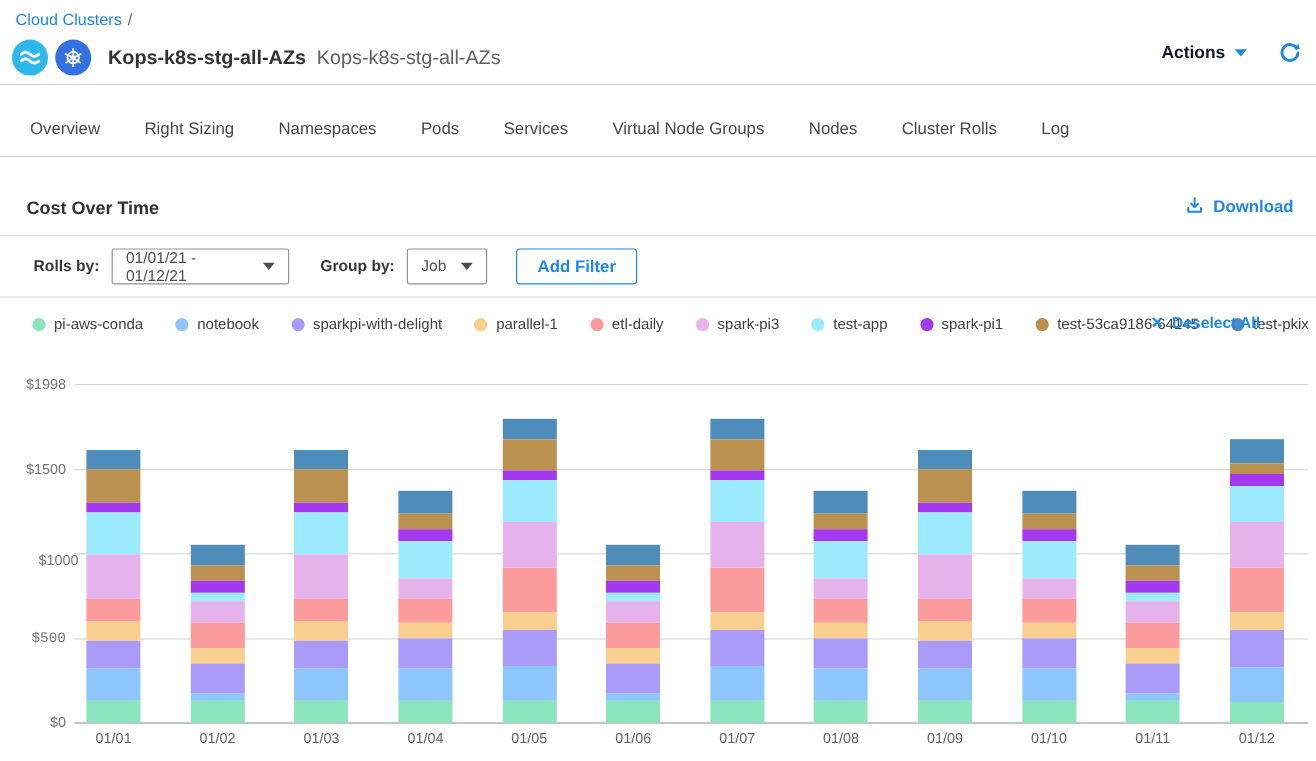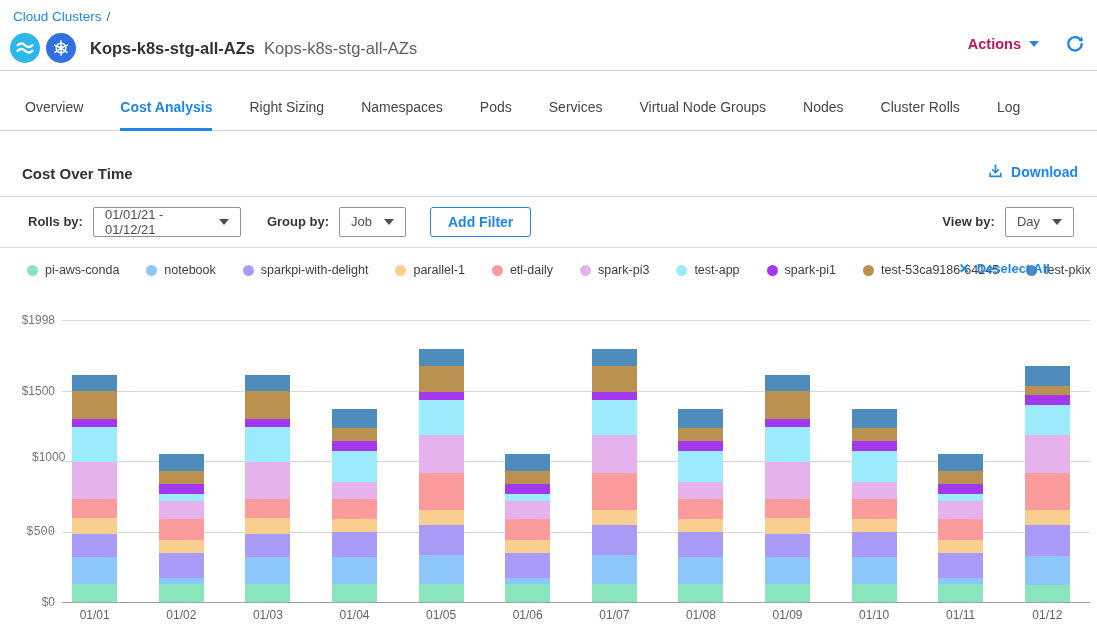--- a/index.html
+++ b/index.html
@@ -10,21 +10,21 @@
   }
   
   .breadcrumb { position:absolute; left:13px; top:9px; font-size:13.5px; }
   .breadcrumb a { color:#1f87e8; text-decoration:none; cursor:pointer; }
   .breadcrumb .sep { color:#5c6166; margin-left:5px; }
   .title-row { position:absolute; left:10px; top:32px; height:32px; display:flex; align-items:center; }
   .logo { width:30px; height:30px; border-radius:50%; display:flex; align-items:center; justify-content:center; margin-right:6px; }
   .title-main { font-size:16.5px; font-weight:bold; color:#2f3338; margin-left:8px; }
   .title-sub { font-size:16.5px; color:#5c6166; margin-left:9px; }
   .header-right { position:absolute; right:12px; top:34px; display:flex; align-items:center; gap:26px; }
-  .actions-btn { display:flex; align-items:center; gap:8px; color:#be185d; font-weight:bold; font-size:14.5px; cursor:pointer; }
+  .actions-btn { display:flex; align-items:center; gap:8px; color:#0f172a; font-weight:bold; font-size:14.5px; cursor:pointer; }
   .hdr-divider { position:absolute; left:0; right:0; top:70px; border-top:1px solid #cdd1d5; }
 
   
   .tabs { position:absolute; left:0; right:0; top:71px; height:60px; display:flex; align-items:flex-end; padding-left:25px; gap:37px; border-bottom:1px solid #cfd3d6; }
   .tab { font-size:14px; color:#43474d; padding-bottom:13px; cursor:pointer; border-bottom:3px solid transparent; margin-bottom:-1px; white-space:nowrap; }
   .tab.active { color:#1f87e8; font-weight:bold; border-bottom-color:#1f87e8; }
 
   
   .section-title { position:absolute; left:22px; top:165px; font-size:15px; font-weight:bold; color:#2f3338; }
   .download { position:absolute; right:19px; top:163px; display:flex; align-items:center; gap:7px; color:#1f87e8; font-weight:bold; font-size:14px; cursor:pointer; }
@@ -105,21 +105,20 @@
       <svg width="20" height="20" viewBox="0 0 24 24" fill="none">
         <path d="M18.8 7.5 A 8 8 0 1 0 20 12" stroke="#1f87e8" stroke-width="2.8" stroke-linecap="round"></path>
         <polygon points="16.2,8.8 21.8,8.2 20.2,2.8" fill="#1f87e8"></polygon>
       </svg>
     </span>
   </div>
   <div class="hdr-divider"></div>
 
   <div class="tabs" id="tabs">
       <div class="tab">Overview</div>
-      <div class="tab active">Cost Analysis</div>
       <div class="tab">Right Sizing</div>
       <div class="tab">Namespaces</div>
       <div class="tab">Pods</div>
       <div class="tab">Services</div>
       <div class="tab">Virtual Node Groups</div>
       <div class="tab">Nodes</div>
       <div class="tab">Cluster Rolls</div>
       <div class="tab">Log</div>
     </div>
 
@@ -140,27 +139,20 @@
       <span>01/01/21 - 01/12/21</span>
       <span class="caret"></span>
     </span>
     <span class="flabel">Group by:</span>
     <span class="selbox groupbox">
       <span>Job</span>
       <span class="caret"></span>
     </span>
     <button class="add-filter">Add Filter</button>
   </div>
-  <div class="viewby">
-    <span class="flabel">View by:</span>
-    <span class="selbox">
-      <span>Day</span>
-      <span class="caret"></span>
-    </span>
-  </div>
   <div class="divider-b"></div>
 
   <div class="legend" id="legend">
       <span class="legend-item">
         <span class="legend-dot" style="background: rgb(138, 228, 188);"></span>
         <span class="legend-label">pi-aws-conda</span>
       </span>
       <span class="legend-item">
         <span class="legend-dot" style="background: rgb(140, 198, 251);"></span>
         <span class="legend-label">notebook</span>
@@ -200,21 +192,21 @@
     </div>
   <div class="deselect-all">
     <span class="deselect-x">✕</span>
     <span>Deselect All</span>
   </div>
 
   <div class="chart">
     <div class="ylabels" id="ylabels">
         <div class="ylabel" style="top: 295px;">$0</div>
         <div class="ylabel" style="top: 224.5px; font-family: Liberation Mono, monospace;">$500</div>
-        <div class="ylabel" style="top: 150px; padding-left: 32px;">$1000</div>
+        <div class="ylabel" style="top: 160px; padding-left: 32px;">$1000</div>
         <div class="ylabel" style="top: 83.5px;">$1500</div>
         <div class="ylabel" style="top: 13px;">$1998</div>
       </div>
     <div class="plot" id="plot">
         <div class="gridline zero" style="top: 302px;"></div>
         <div class="gridline" style="top: 231.5px;"></div>
         <div class="gridline" style="top: 161px;"></div>
         <div class="gridline" style="top: 90.5px;"></div>
         <div class="gridline" style="top: 20px;"></div>
         <div class="bar" style="left: 10.2px;">

